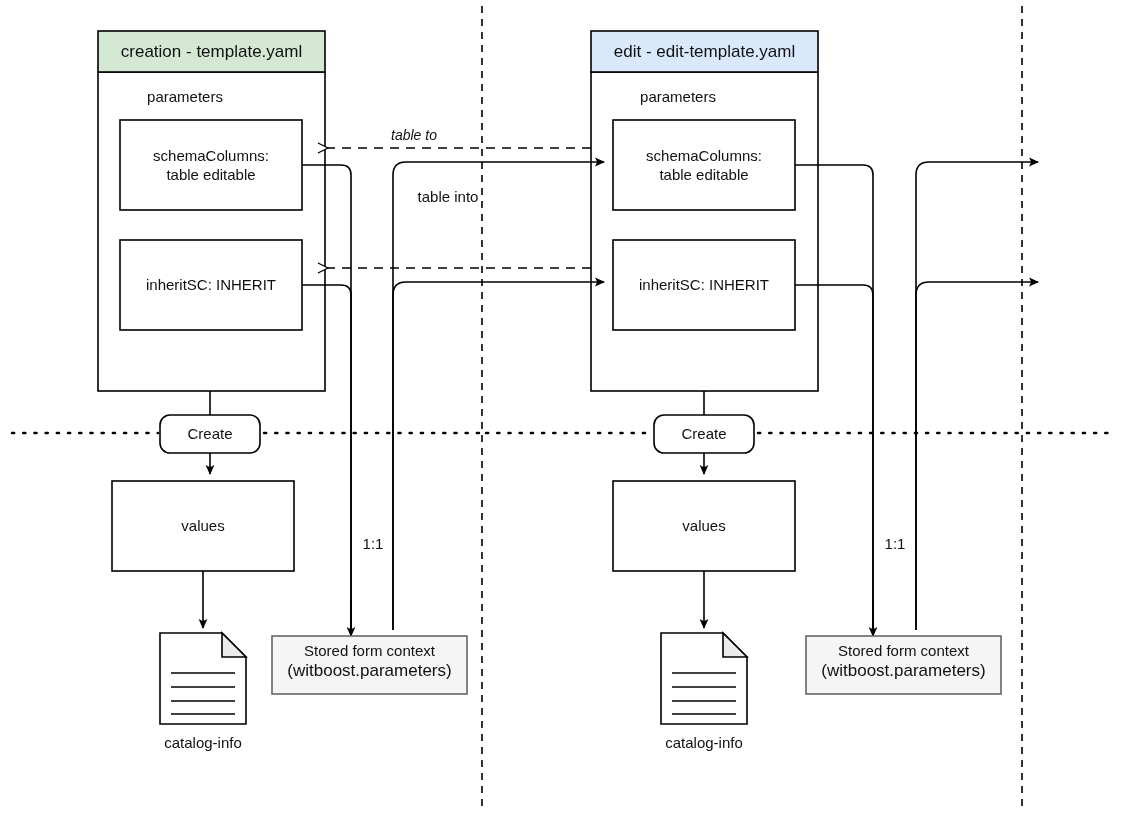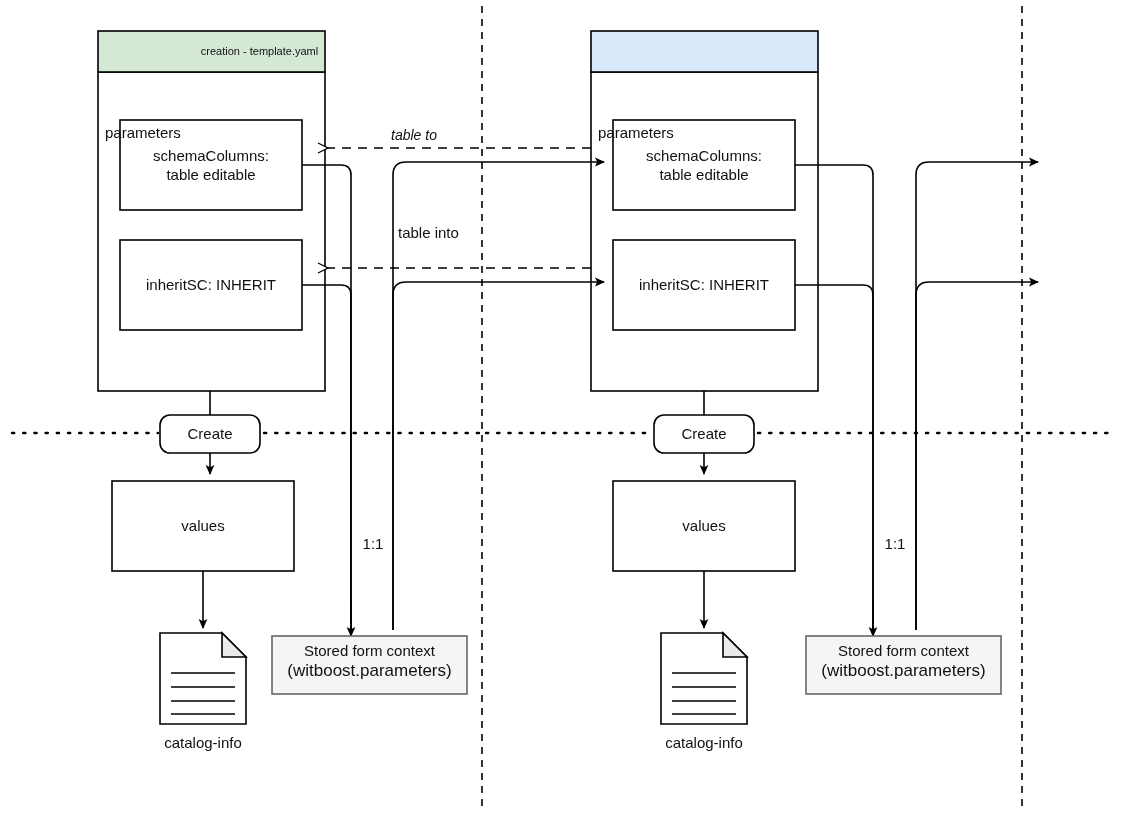--- a/index.html
+++ b/index.html
@@ -1,21 +1,21 @@
 <!DOCTYPE html>
 <html><head>
 <meta charset="utf-8">
 <style>
   html,body{margin:0;padding:0;background:#ffffff;}
   body{font-family:"Liberation Sans", sans-serif;}
   #stage{position:relative;width:1124px;height:813px;background:#ffffff;overflow:hidden;}
   #stage svg{position:absolute;left:0;top:0;}
   .lbl{position:absolute;color:#111111;font-size:15px;line-height:1.28;text-align:center;}
-  .lbl.left{text-align:left;margin-top:36px;}
-  .panel-title{font-size:11px;padding-left:48px;}
+  .lbl.left{text-align:center;}
+  .panel-title{font-size:17px;}
   .small{font-size:17px;}
   .ital{font-style:italic;font-size:14px;}
   .ctr{display:flex;align-items:center;justify-content:center;}
 </style>
 </head>
 <body>
 
 <div id="stage">
 
   <svg width="1124" height="813">
@@ -145,20 +145,21 @@
   <div class="lbl ctr" style="left:112px;top:481px;width:182px;height:90px;">values</div>
   <div class="lbl ctr" style="left:140px;top:733px;width:126px;">catalog-info</div>
 
   <div class="lbl ctr" style="left:272px;top:641px;width:195px;flex-direction:column;">
     <span class="lbl" style="position:static;">Stored form context</span>
     <span class="lbl small" style="position:static;">(witboost.parameters)</span>
   </div>
 
   <div class="lbl ctr" style="left:352px;top:534px;width:42px;">1:1</div>
 
+  <div class="lbl panel-title ctr" style="left:591px;top:31px;width:227px;height:41px;">edit - edit-template.yaml</div>
   <div class="lbl left" style="left:598px;top:87px;width:160px;">parameters</div>
 
   <div class="lbl ctr" style="left:613px;top:120px;width:182px;height:90px;flex-direction:column;">
     <span>schemaColumns:</span>
     <span>table editable</span>
   </div>
   <div class="lbl ctr" style="left:613px;top:240px;width:182px;height:90px;">
     <span>inheritSC: INHERIT</span>
   </div>
 

